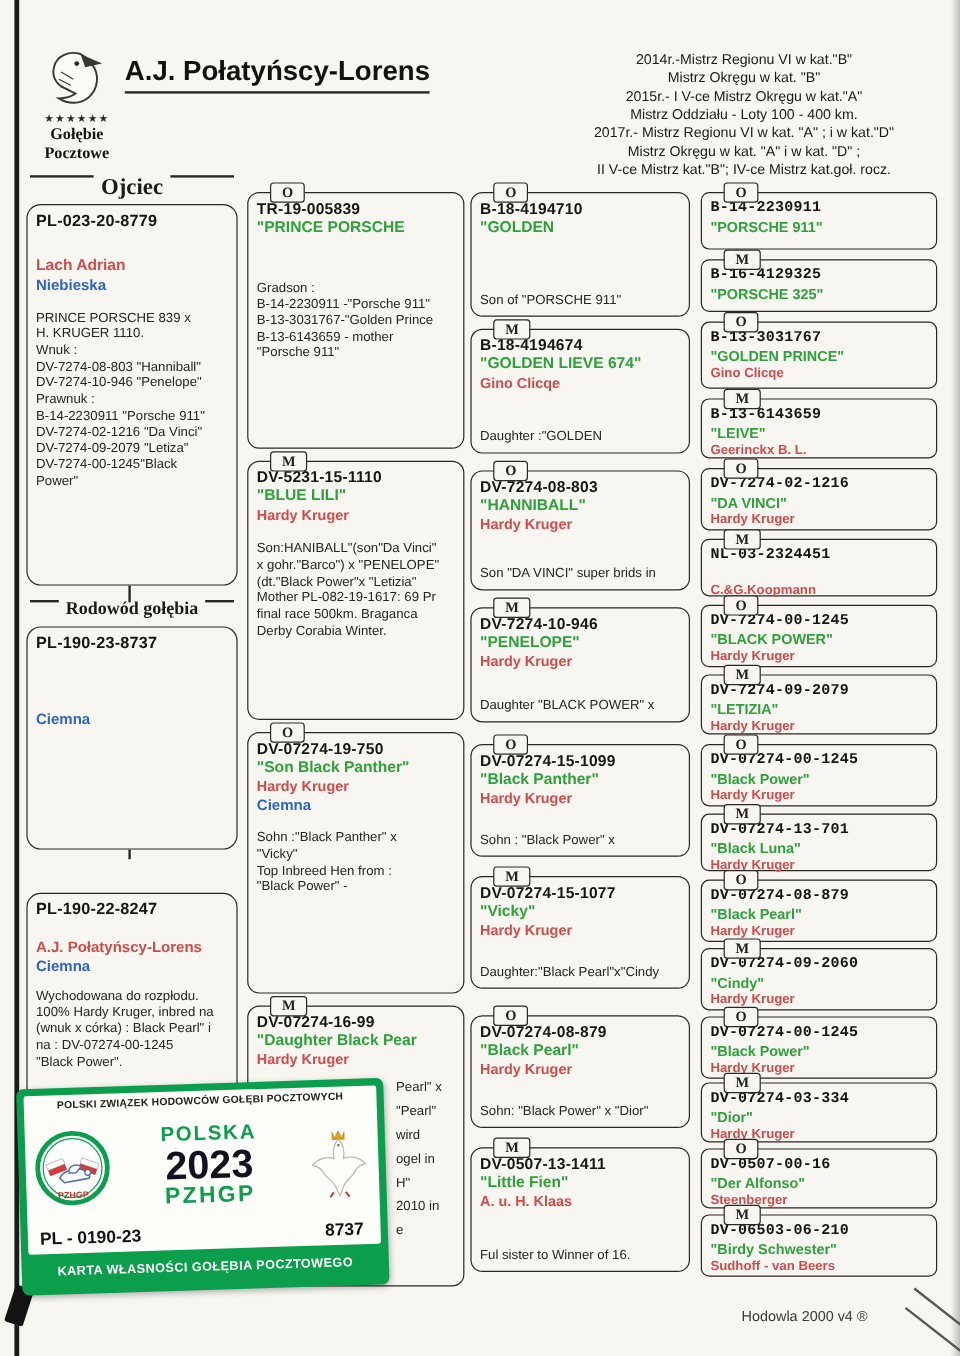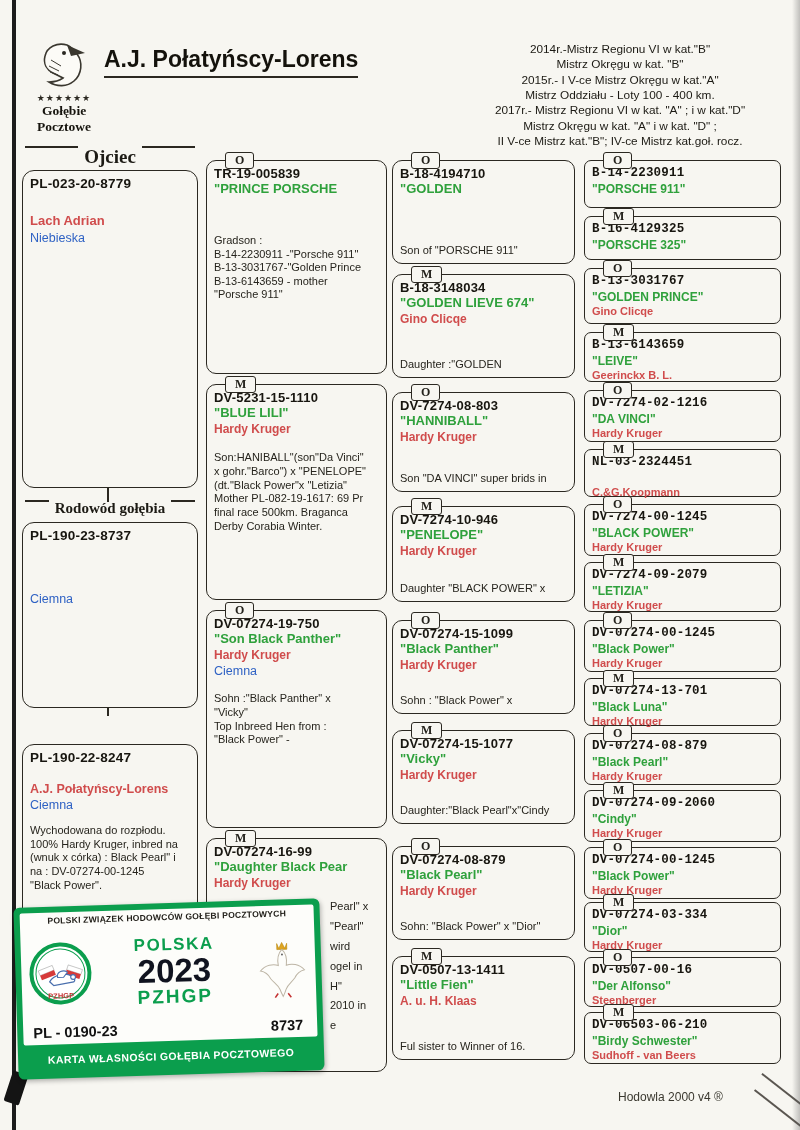--- a/index.html
+++ b/index.html
@@ -15,21 +15,21 @@
   .tab{position:absolute;top:-9px;left:18px;border:1.5px solid #2b2821;border-radius:3px;
        background:#f7f6f1;padding:0 9px;font-family:"Liberation Serif",serif;font-weight:700;
        font-size:12px;line-height:15px;color:#23211b;}
   .ring{font-weight:700;font-size:13px;color:#17150f;letter-spacing:.2px;}
   .ring.big{font-size:13.5px;}
   .g4 .ring{font-size:12.5px;line-height:1.25;font-family:Liberation Mono, monospace;}
   .gname{font-weight:700;font-size:13px;color:#2fa13c;line-height:1.3;}
   .g4 .gname{font-size:12px;min-height:14px;line-height:1.2;}
   .breeder{font-weight:700;font-size:12px;color:#d04c4c;line-height:1.3;}
   .g4 .breeder{font-size:11px;}
-  .colorline{font-weight:400;font-size:12.5px;color:#2f62c4;line-height:1.35;}
+  .colorline{font-weight:700;font-size:12.5px;color:#2f62c4;line-height:1.35;}
   .bodytext{font-size:11px;color:#26241d;white-space:pre-line;line-height:1.24;}
   .push{margin-top:auto;}
   .frag{margin-top:6px;padding-left:116px;line-height:1.8;}
   
   .sect-head{position:absolute;display:flex;align-items:flex-start;font-family:"Liberation Serif",serif;
              font-weight:700;color:#1c1a14;}
   .sect-head::before,.sect-head::after{content:"";flex:1;border-top:2px solid #2b2821;margin:0 3px;}
   .sect-head span{white-space:nowrap;padding:0 3px;}
   .vline{position:absolute;width:2px;background:#2b2821;}
   
@@ -98,20 +98,31 @@
 Mistrz Okręgu w kat. "A" i w kat. "D" ;
 II V-ce Mistrz kat."B"; IV-ce Mistrz kat.goł. rocz.</div>
 
   <div class="sect-head" style="left:22px;top:146px;width:176px;font-size:19px">
       <span>Ojciec</span>
     </div>
   <div class="pbox c1" style="top:170px;height:318px">
     <div class="ring big">PL-023-20-8779</div>
     <div class="breeder" style="margin-top:22px;font-size:13px">Lach Adrian</div>
     <div class="colorline">Niebieska</div>
+    <div class="bodytext" style="margin-top:12px">PRINCE PORSCHE 839 x
+H. KRUGER 1110.
+Wnuk :
+DV-7274-08-803 "Hanniball"
+DV-7274-10-946 "Penelope"
+Prawnuk :
+B-14-2230911 "Porsche 911"
+DV-7274-02-1216 "Da Vinci"
+DV-7274-09-2079 "Letiza"
+DV-7274-00-1245"Black
+Power"</div>
   </div>
   <div class="vline" style="left:107px;top:488px;height:14px"></div>
 
   <div class="sect-head" style="left:22px;top:500px;width:176px;font-size:15px">
       <span>Rodowód gołębia</span>
     </div>
   <div class="pbox c1" style="top:522px;height:186px">
     <div class="ring big">PL-190-23-8737</div>
     <div class="colorline" style="margin-top:48px">Ciemna</div>
   </div>
@@ -176,21 +187,21 @@
 
   <div class="pbox g3" style="top:160px;height:104px">
     <span class="tab">O</span>
     <div class="ring">B-18-4194710</div>
     <div class="gname">"GOLDEN</div>
     <div class="breeder"></div>
     <div class="bodytext push">Son of "PORSCHE 911"</div>
   </div>
   <div class="pbox g3" style="top:274px;height:104px">
     <span class="tab">M</span>
-    <div class="ring">B-18-3148034</div>
+    <div class="ring">B-18-4194674</div>
     <div class="gname">"GOLDEN LIEVE 674"</div>
     <div class="breeder">Gino Clicqe</div>
     <div class="bodytext push">Daughter :"GOLDEN</div>
   </div>
   <div class="pbox g3" style="top:392px;height:100px">
     <span class="tab">O</span>
     <div class="ring">DV-7274-08-803</div>
     <div class="gname">"HANNIBALL"</div>
     <div class="breeder">Hardy Kruger</div>
     <div class="bodytext push">Son "DA VINCI" super brids in</div>

